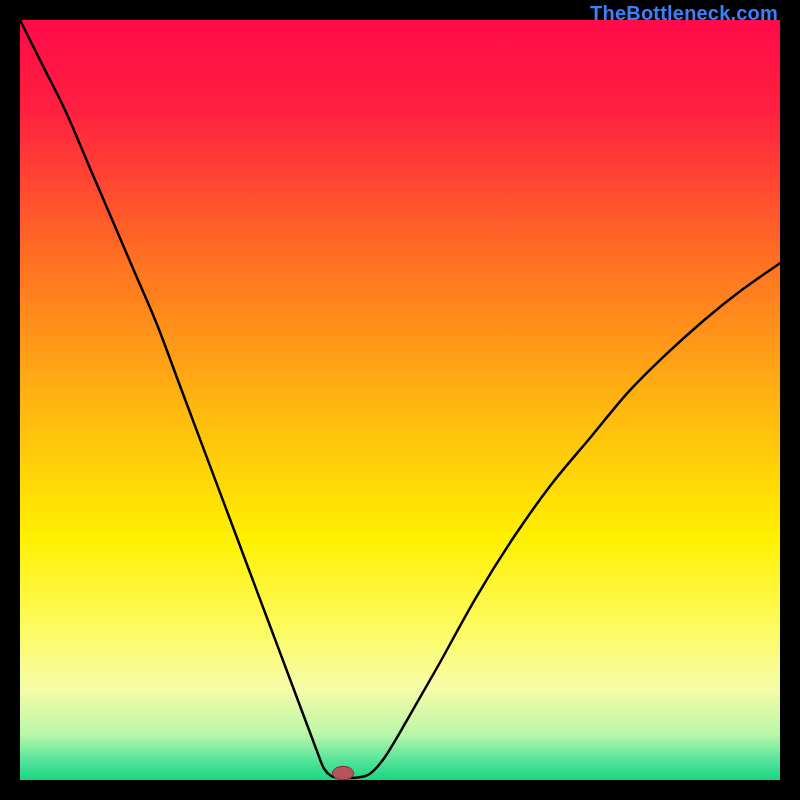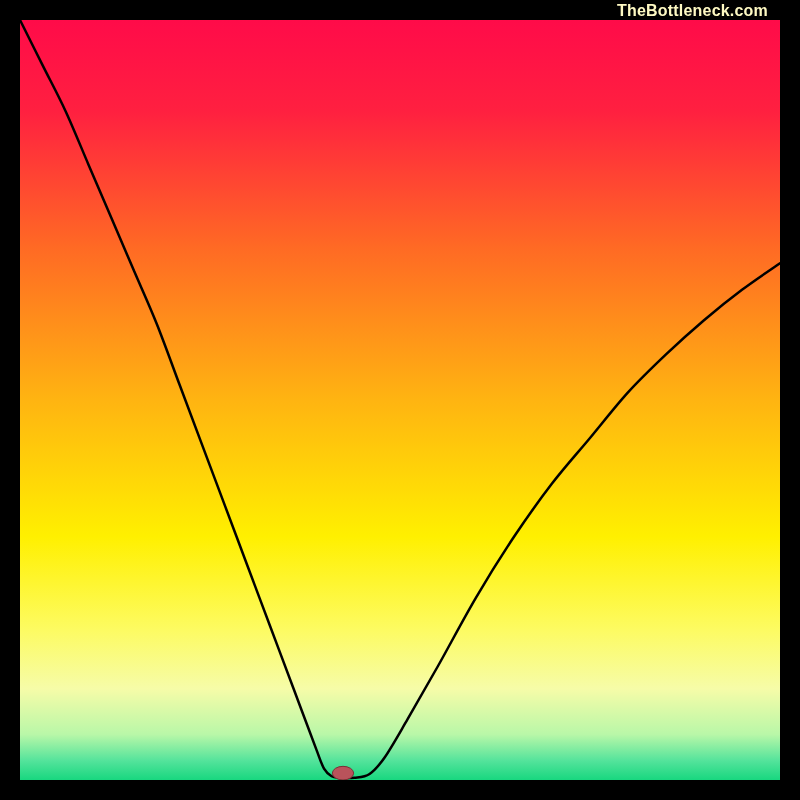--- a/index.html
+++ b/index.html
@@ -22,23 +22,23 @@
   .plot-area {
     position: absolute;
     left: 20px;
     top: 20px;
     width: 760px;
     height: 760px;
   }
   .watermark {
     position: absolute;
     top: 2px;
-    right: 32px;
-    color: #fef9c3;
-    font-size: 16px;
+    right: 22px;
+    color: #3b82f6;
+    font-size: 20px;
     font-weight: 600;
     letter-spacing: 0.2px;
     user-select: none;
   }
   svg {
     display: block;
   }
 </style>
 </head>
 <body>

